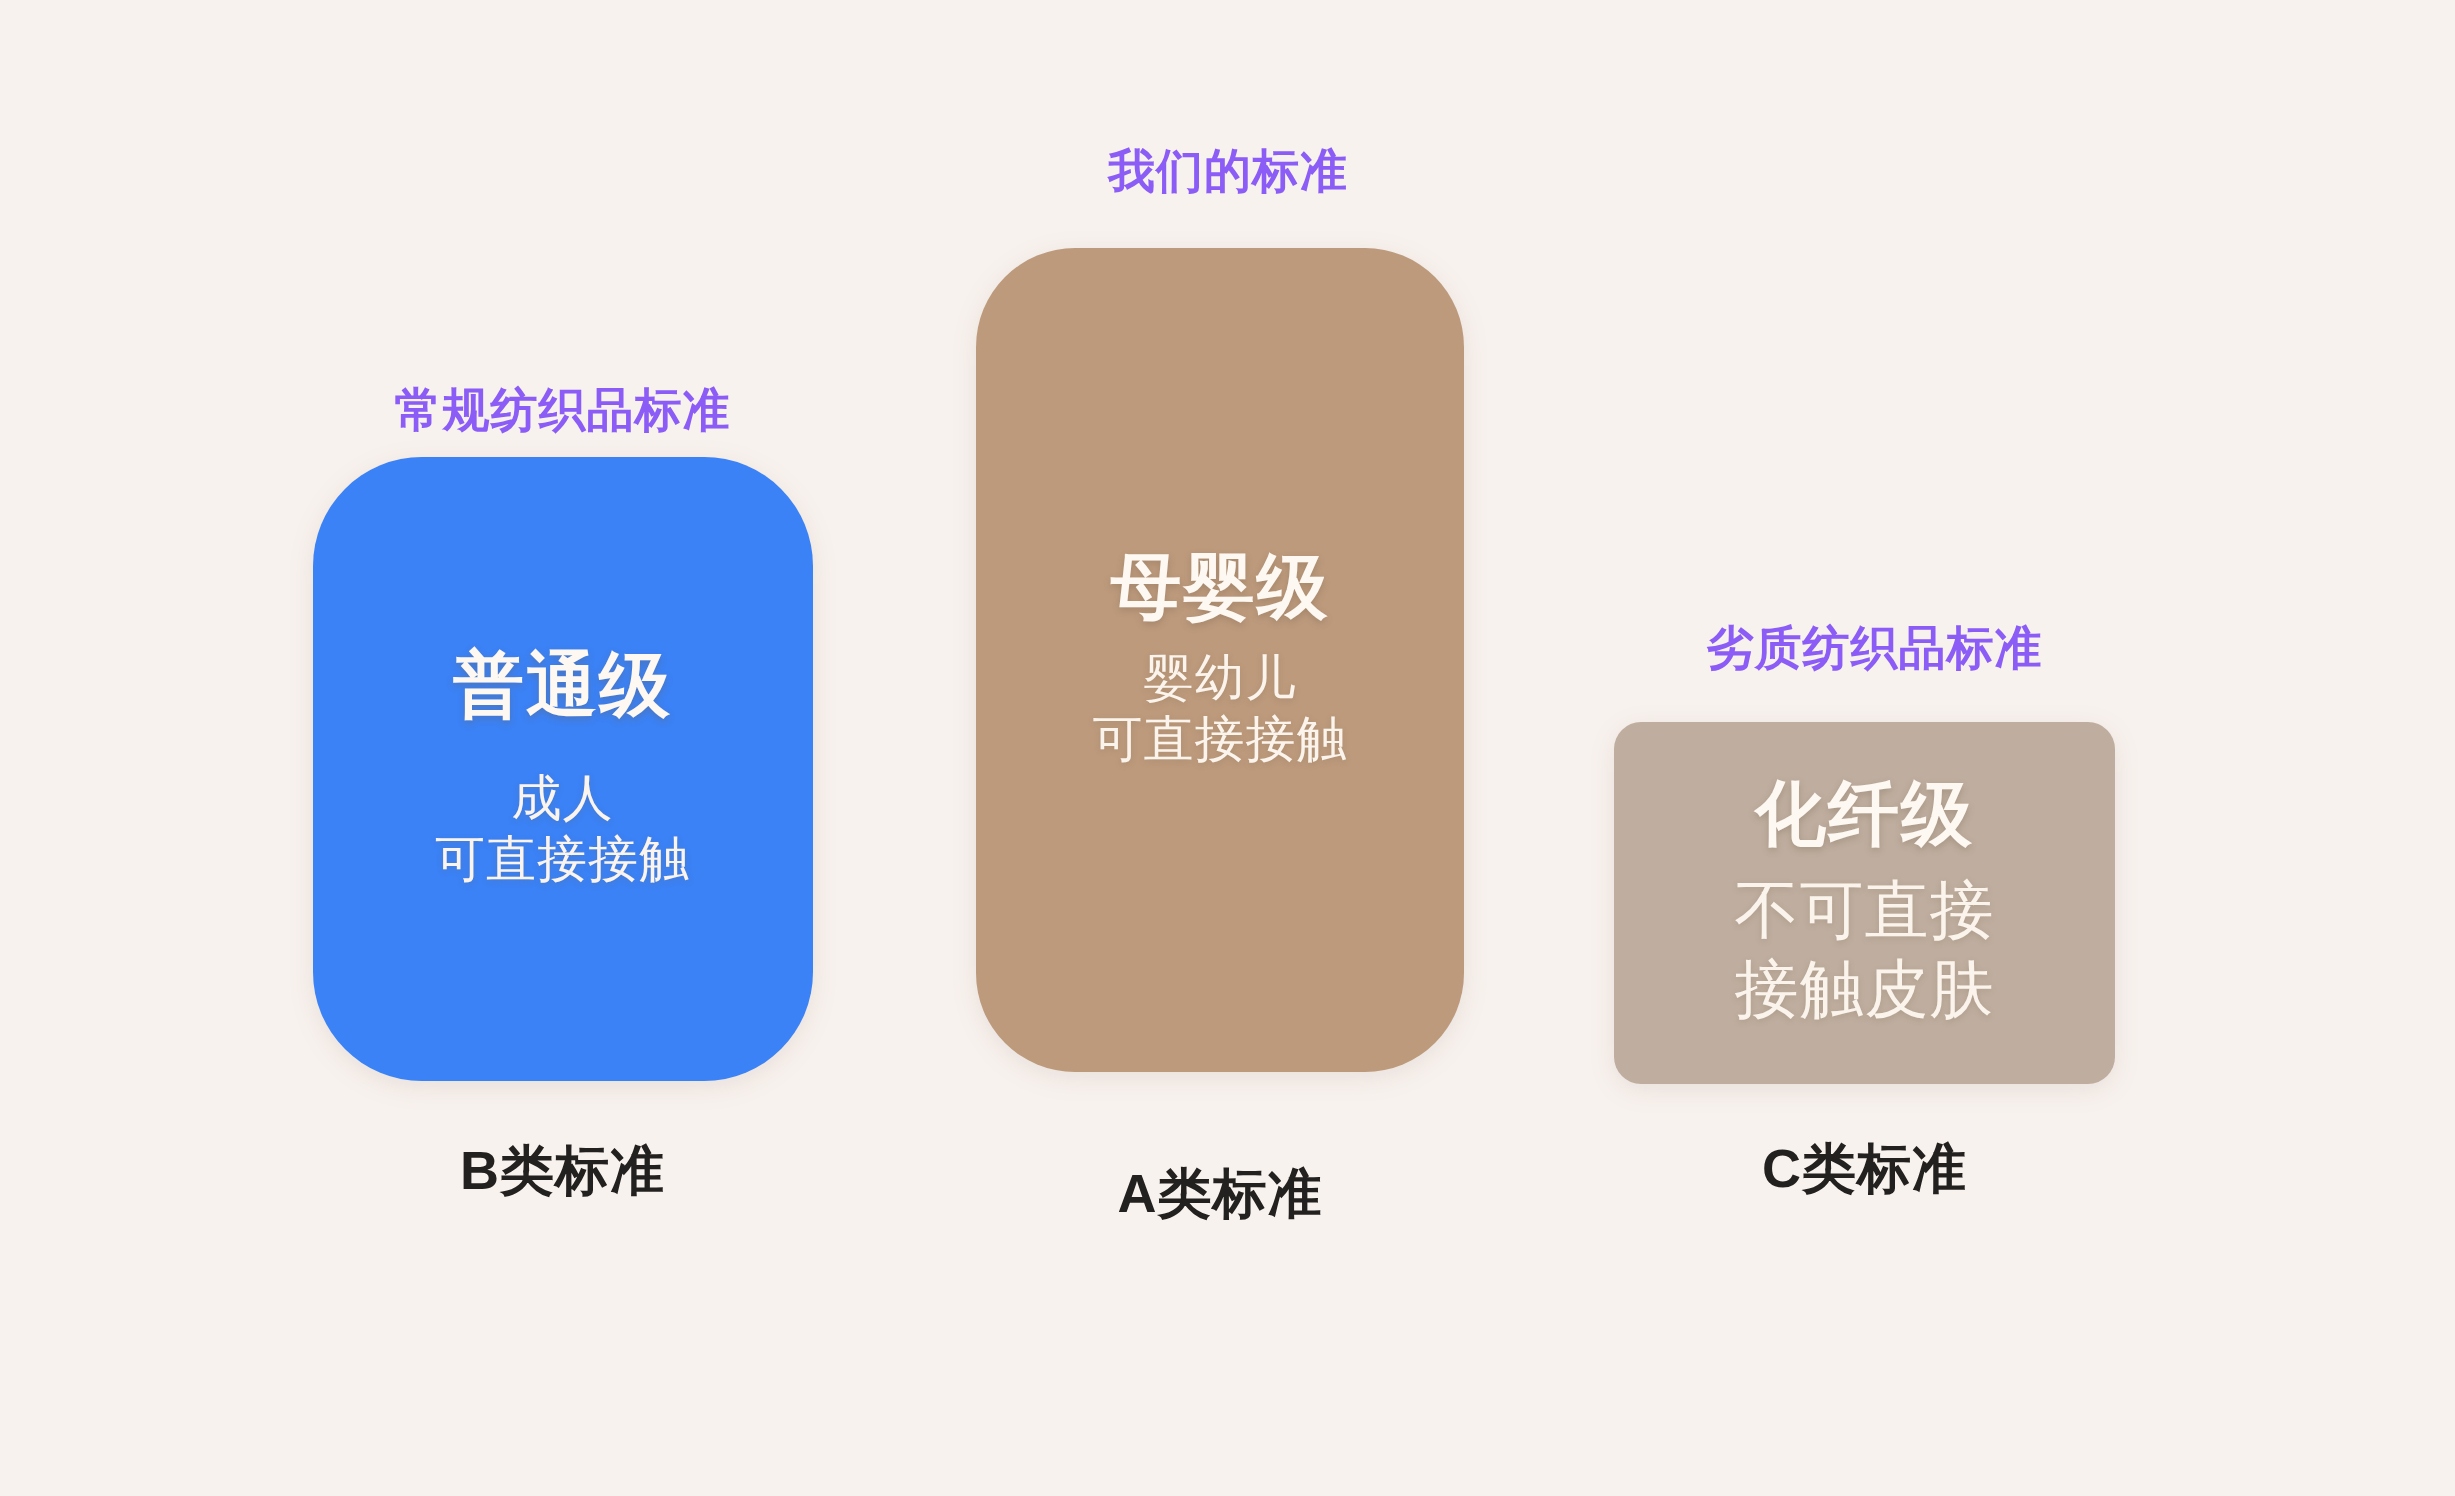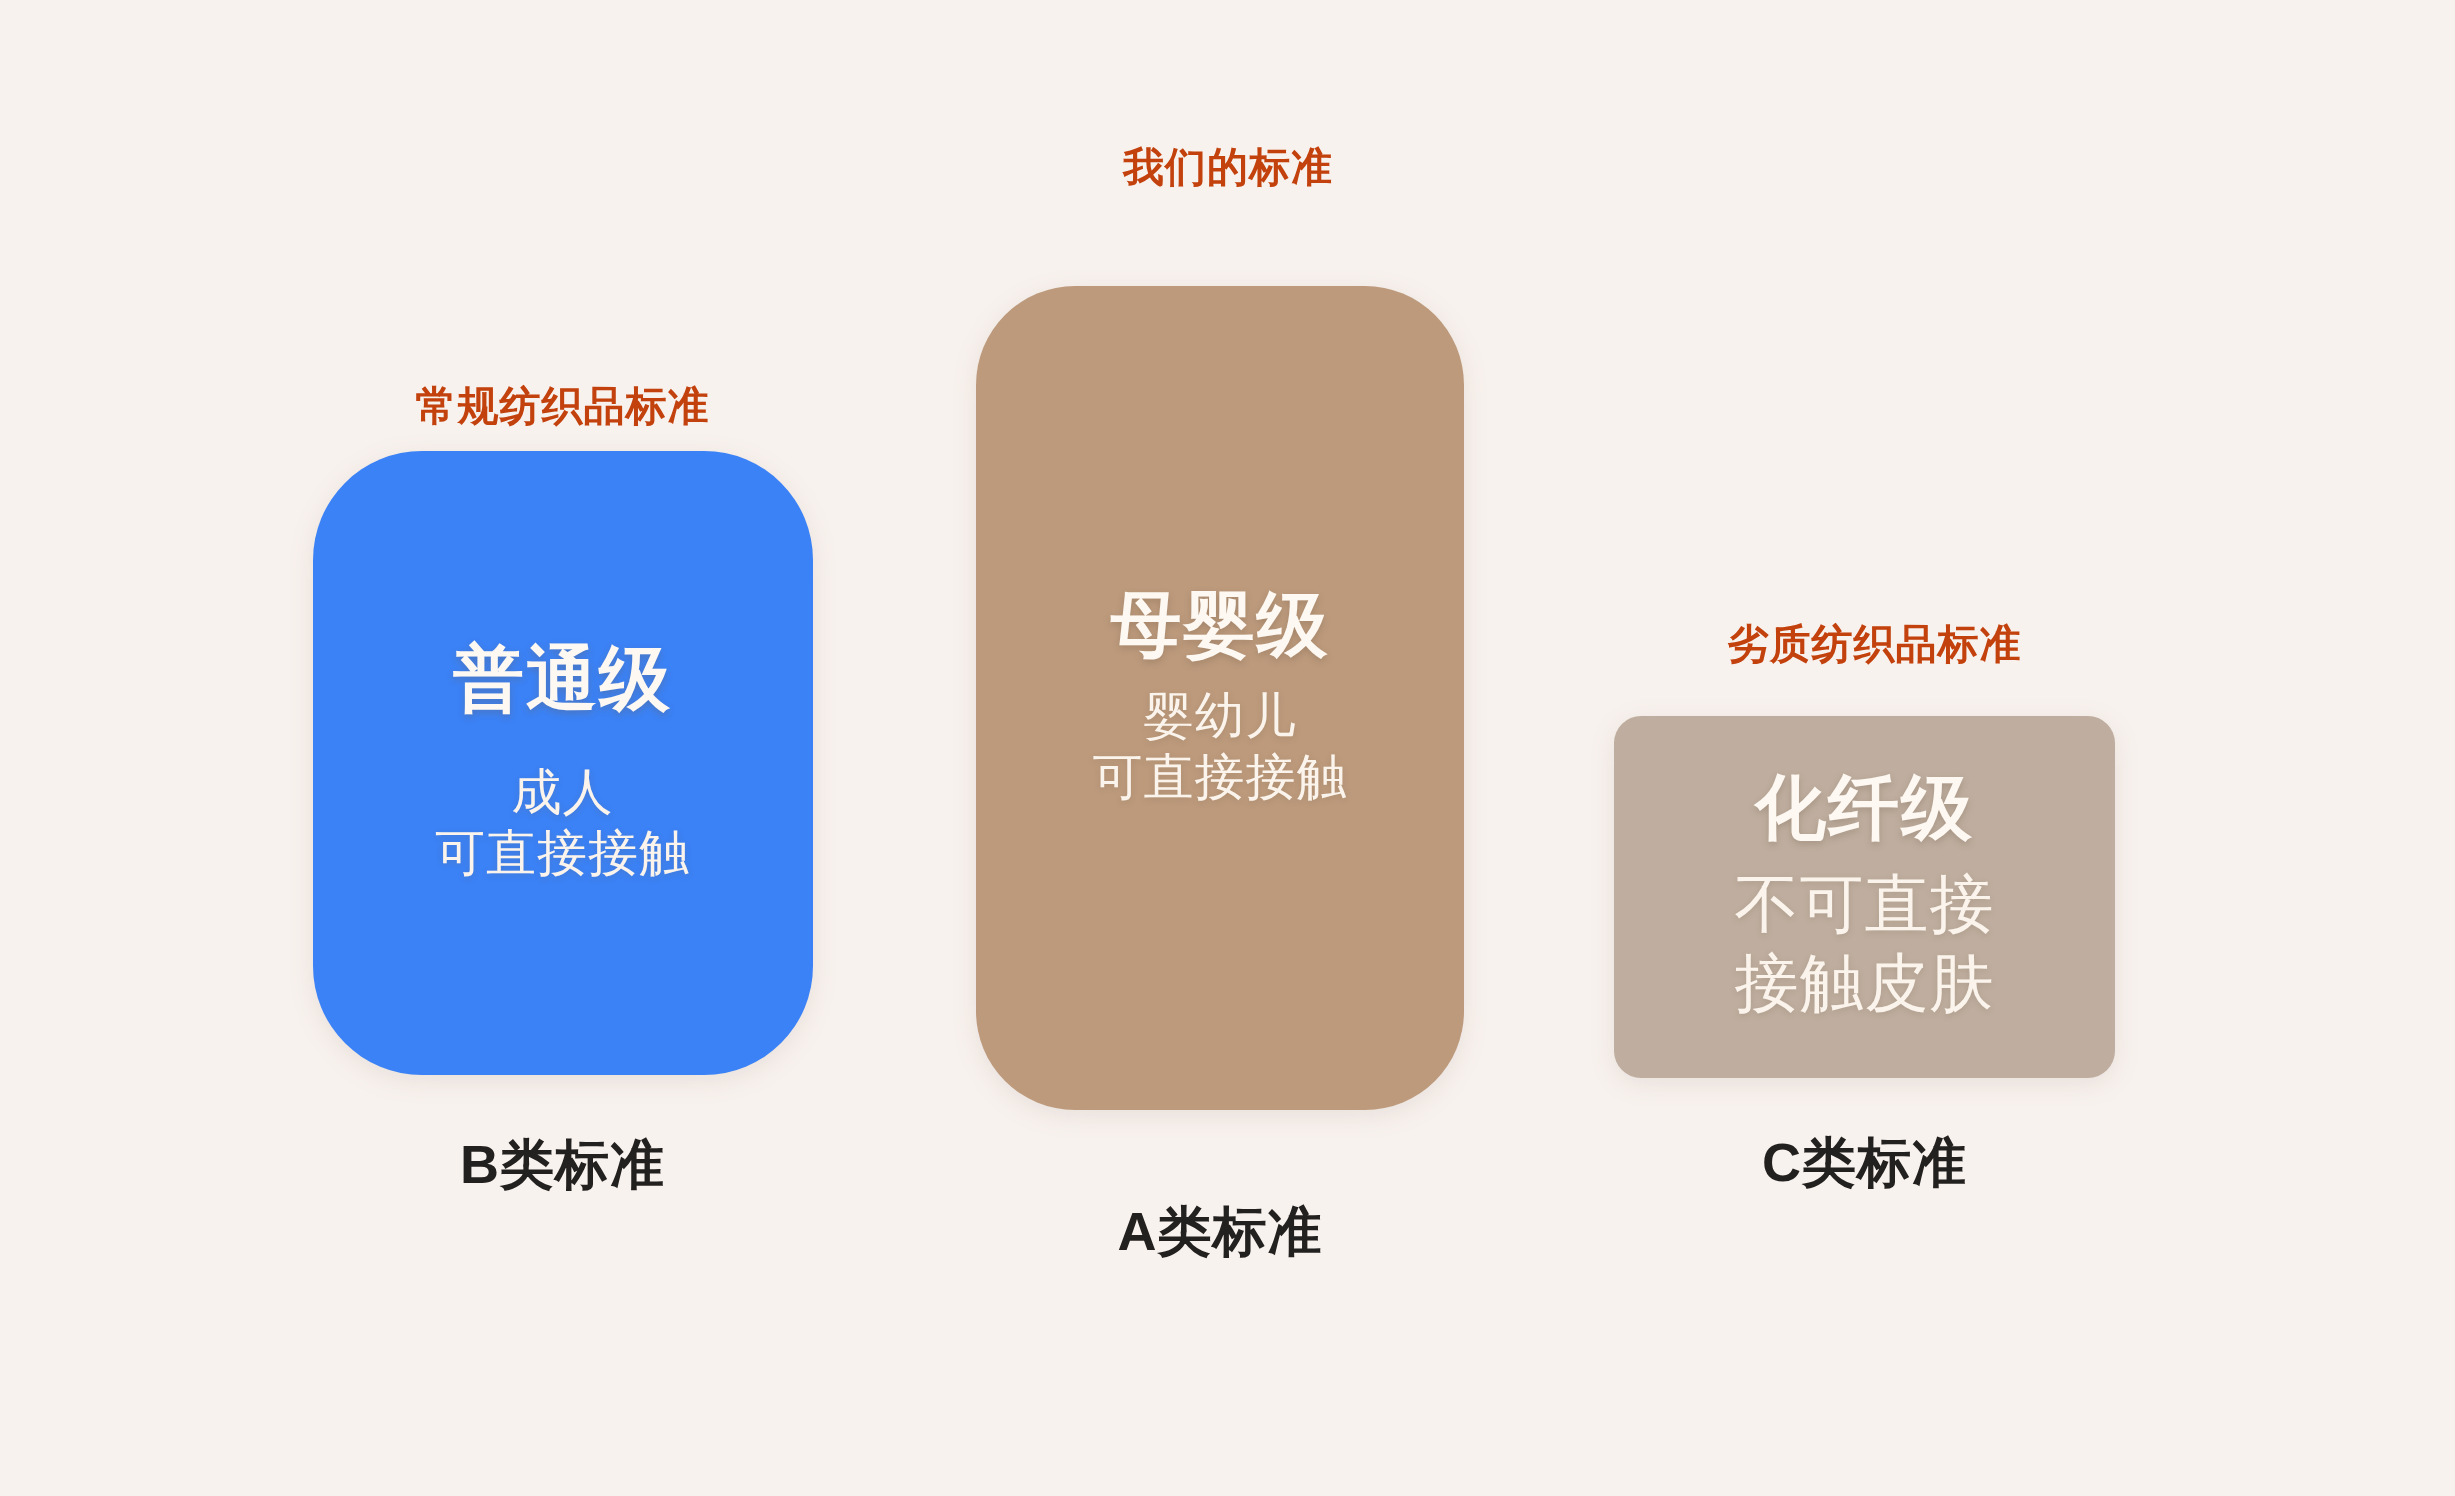--- a/index.html
+++ b/index.html
@@ -26,23 +26,23 @@
   
   .column {
     position:absolute;
     display:flex;
     flex-direction:column;
     align-items:center;
   }
 
   
   .top-caption {
-    font-size:41px;
+    font-size:47px;
     font-weight:700;
-    color:#c2410c;
+    color:#8b5cf6;
     letter-spacing:1px;
     white-space:nowrap;
     line-height:1;
   }
 
   
   .card {
     position:relative;
     display:flex;
     flex-direction:column;
@@ -93,21 +93,20 @@
   #col-b .card-title { margin-bottom:48px; }
   #col-b .bottom-label { margin-top:62px; }
 
   
   #col-a { left:975px; top:147px; width:490px; }
   #col-a .top-caption { margin-bottom:54px; }
   #col-a .card {
     width:488px; height:824px;
     border-radius:99px;
     background:#bd9a7c;
-    margin-top:44px;
   }
   #col-a .card-title { margin-bottom:26px; }
   #col-a .bottom-label { margin-top:94px; }
 
   
   #col-c { left:1614px; top:624px; width:501px; }
   #col-c .top-caption { margin-bottom:51px; }
   #col-c .card {
     width:501px; height:362px;
     border-radius:27px;

